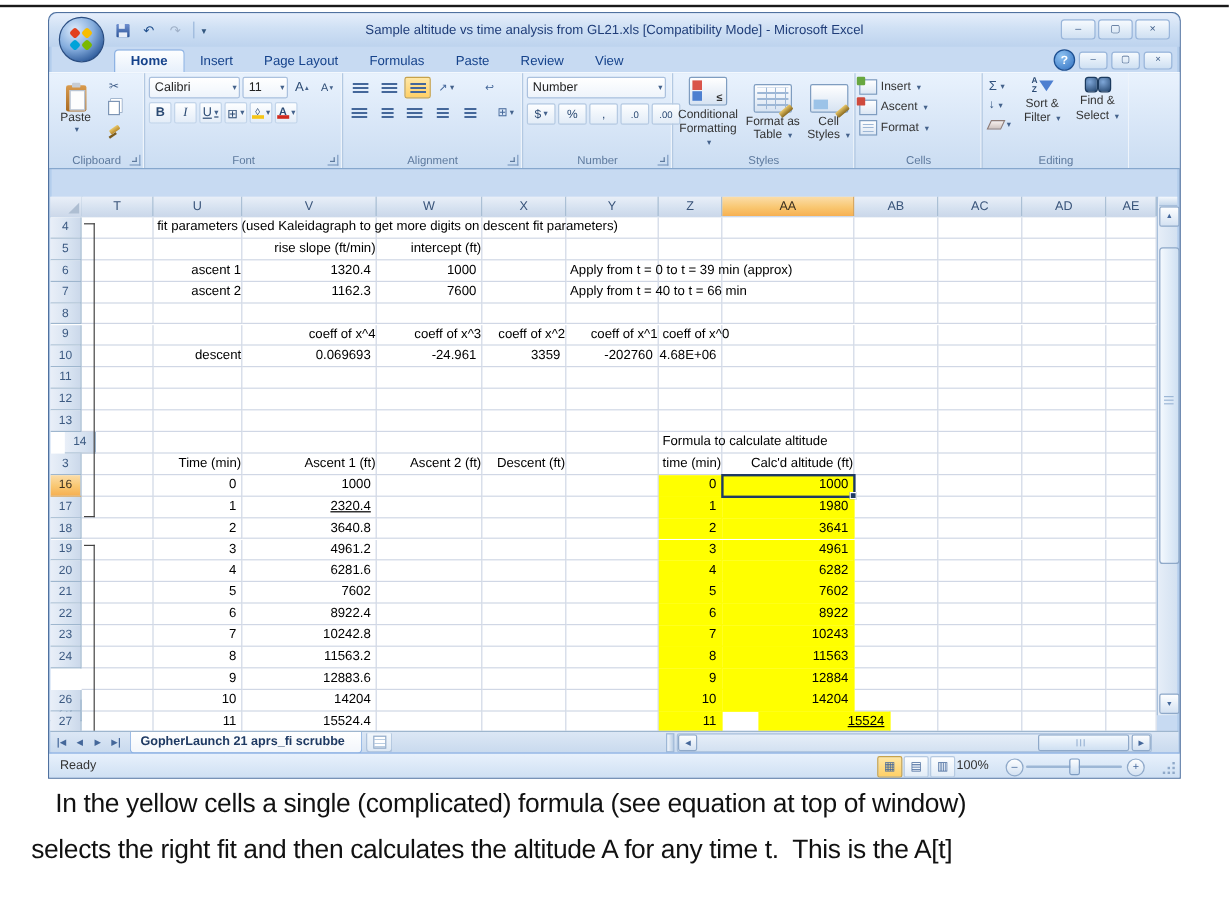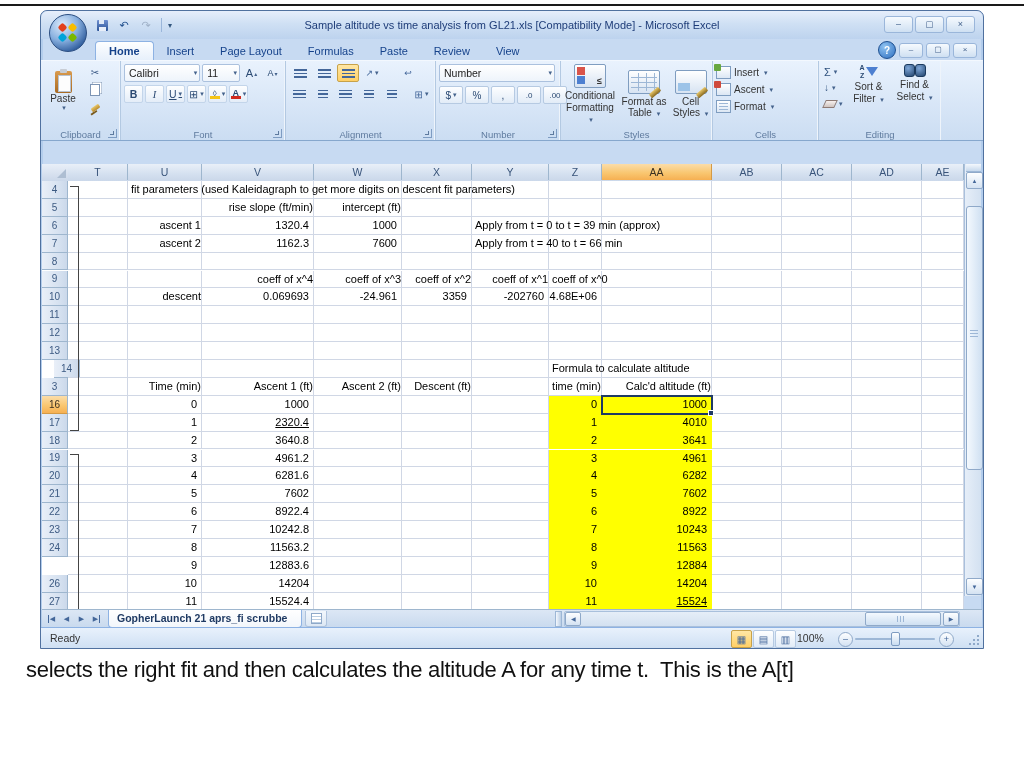--- a/index.html
+++ b/index.html
@@ -681,21 +681,21 @@
       <div class="cell" style="left: 810px; top: 214.8px; width: 70px; height: 17.9px;"></div>
       <div class="cell" style="left: 880px; top: 214.8px; width: 42px; height: 17.9px;"></div>
       <div class="rowhdr" style="top: 232.7px; height: 17.9px;">17</div>
       <div class="cell" style="left: 26px; top: 232.7px; width: 60px; height: 17.9px;"></div>
       <div class="cell ar" style="left: 86px; top: 232.7px; width: 74px; height: 17.9px;">1</div>
       <div class="cell ar" style="left: 160px; top: 232.7px; width: 112px; height: 17.9px; text-decoration: underline;">2320.4</div>
       <div class="cell" style="left: 272px; top: 232.7px; width: 88px; height: 17.9px;"></div>
       <div class="cell" style="left: 360px; top: 232.7px; width: 70px; height: 17.9px;"></div>
       <div class="cell" style="left: 430px; top: 232.7px; width: 77px; height: 17.9px;"></div>
       <div class="cell yellow ar" style="left: 507px; top: 232.7px; width: 53px; height: 17.9px;">1</div>
-      <div class="cell yellow ar" style="left: 560px; top: 232.7px; width: 110px; height: 17.9px;">4010</div>
+      <div class="cell yellow ar" style="left: 560px; top: 232.7px; width: 110px; height: 17.9px;">1980</div>
       <div class="cell" style="left: 670px; top: 232.7px; width: 70px; height: 17.9px;"></div>
       <div class="cell" style="left: 740px; top: 232.7px; width: 70px; height: 17.9px;"></div>
       <div class="cell" style="left: 810px; top: 232.7px; width: 70px; height: 17.9px;"></div>
       <div class="cell" style="left: 880px; top: 232.7px; width: 42px; height: 17.9px;"></div>
       <div class="rowhdr" style="top: 250.6px; height: 17.9px;">18</div>
       <div class="cell" style="left: 26px; top: 250.6px; width: 60px; height: 17.9px;"></div>
       <div class="cell ar" style="left: 86px; top: 250.6px; width: 74px; height: 17.9px;">2</div>
       <div class="cell ar" style="left: 160px; top: 250.6px; width: 112px; height: 17.9px;">3640.8</div>
       <div class="cell" style="left: 272px; top: 250.6px; width: 88px; height: 17.9px;"></div>
       <div class="cell" style="left: 360px; top: 250.6px; width: 70px; height: 17.9px;"></div>
@@ -811,21 +811,21 @@
       <div class="cell" style="left: 810px; top: 393.8px; width: 70px; height: 17.9px;"></div>
       <div class="cell" style="left: 880px; top: 393.8px; width: 42px; height: 17.9px;"></div>
       <div class="rowhdr" style="top: 411.7px; height: 17.9px;">27</div>
       <div class="cell" style="left: 26px; top: 411.7px; width: 60px; height: 17.9px;"></div>
       <div class="cell ar" style="left: 86px; top: 411.7px; width: 74px; height: 17.9px;">11</div>
       <div class="cell ar" style="left: 160px; top: 411.7px; width: 112px; height: 17.9px;">15524.4</div>
       <div class="cell" style="left: 272px; top: 411.7px; width: 88px; height: 17.9px;"></div>
       <div class="cell" style="left: 360px; top: 411.7px; width: 70px; height: 17.9px;"></div>
       <div class="cell" style="left: 430px; top: 411.7px; width: 77px; height: 17.9px;"></div>
       <div class="cell yellow ar" style="left: 507px; top: 411.7px; width: 53px; height: 17.9px;">11</div>
-      <div class="cell yellow ar" style="left: 560px; top: 411.7px; width: 110px; height: 17.9px; text-decoration: underline;">15524</div>
+      <div class="cell yellow ar" style="left: 590px; top: 411.7px; width: 110px; height: 17.9px; text-decoration: underline;">15524</div>
       <div class="cell" style="left: 670px; top: 411.7px; width: 70px; height: 17.9px;"></div>
       <div class="cell" style="left: 740px; top: 411.7px; width: 70px; height: 17.9px;"></div>
       <div class="cell" style="left: 810px; top: 411.7px; width: 70px; height: 17.9px;"></div>
       <div class="cell" style="left: 880px; top: 411.7px; width: 42px; height: 17.9px;"></div>
       <div id="selbox" style="left: 559px; top: 213.8px; width: 112px; height: 19.9px;"></div>
     </div>
 
   <div id="vscroll" class="abs">
     <div class="vsplit"></div>
     <div class="scb" style="top:8px;">
@@ -896,14 +896,15 @@
         <i style="right:0;bottom:4px;"></i>
         <i style="right:4px;bottom:0;"></i>
       <i style="right:0;bottom:8px;"></i>
         <i style="right:4px;bottom:4px;"></i>
         <i style="right:8px;bottom:0;"></i>
     </div>
   </div>
 </div>
 
 <div id="caption" class="abs">
+  <div class="ln first">In the yellow cells a single (complicated) formula (see equation at top of window)</div>
   <div class="ln">selects the right fit and then calculates the altitude A for any time t.  This is the A[t]</div>
 </div>
 
 </body></html>

